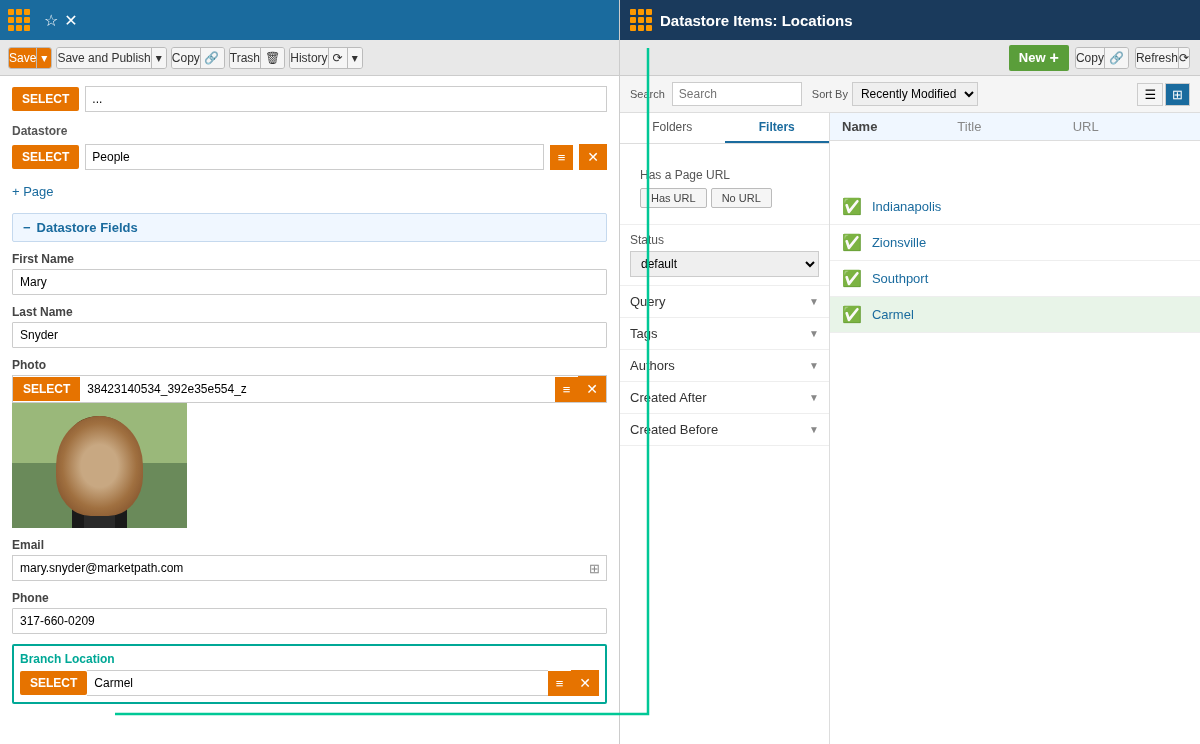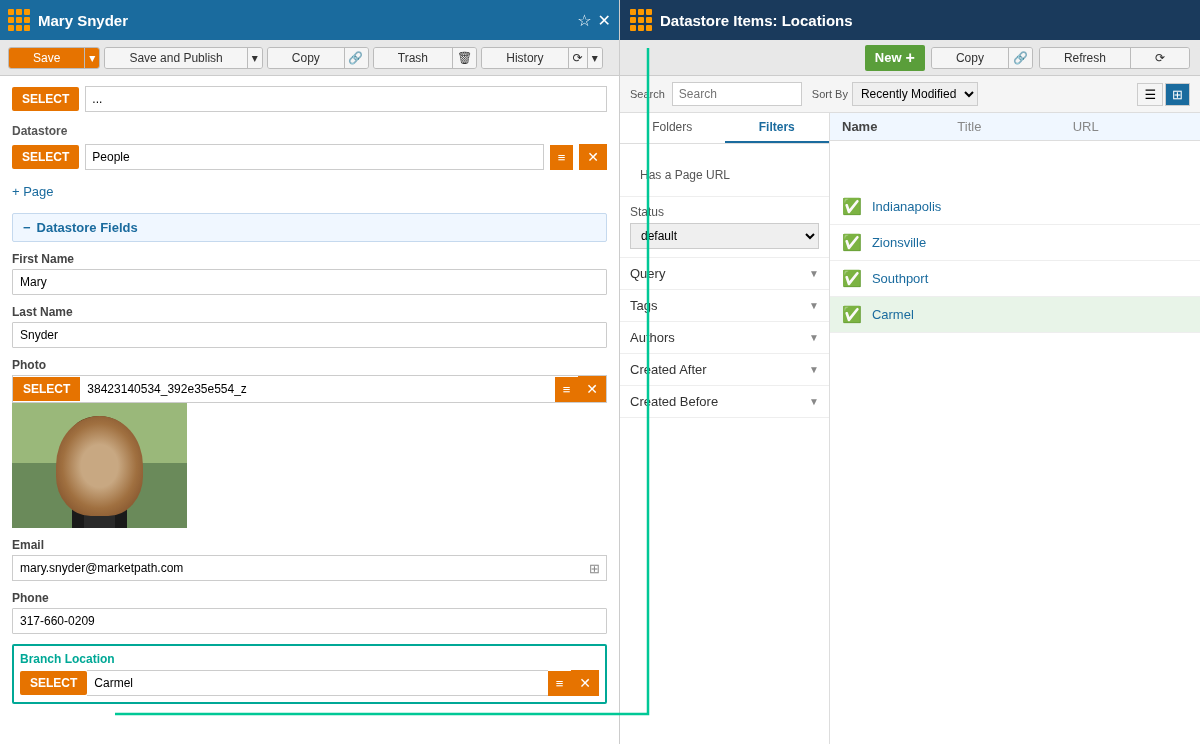--- a/index.html
+++ b/index.html
@@ -10,21 +10,21 @@
 
     
     .left-panel { width: 620px; display: flex; flex-direction: column; border-right: 1px solid #ccc; background: #fff; }
     .left-header { background: #1a6b9e; color: #fff; display: flex; align-items: center; padding: 0 8px; height: 40px; }
     .left-header .grid-icon { margin-right: 8px; display: grid; grid-template-columns: repeat(3,6px); gap: 2px; }
     .left-header .grid-icon span { width: 6px; height: 6px; background: #f90; display: block; border-radius: 1px; }
     .left-header .title { font-size: 15px; font-weight: bold; flex: 1; }
     .left-header .star-btn, .left-header .close-btn { background: none; border: none; color: #fff; cursor: pointer; font-size: 16px; margin-left: 6px; }
 
     .left-toolbar { background: #e8e8e8; border-bottom: 1px solid #ccc; display: flex; align-items: center; padding: 4px 8px; gap: 4px; height: 36px; }
-    .toolbar-btn { display: flex; align-items: center; gap: 3px; padding: 3px 24px; border: 1px solid #bbb; border-radius: 3px; background: #f5f5f5; cursor: pointer; font-size: 12px; color: #333; }
+    .toolbar-btn { display: flex; align-items: center; gap: 3px; padding: 3px 0; border: 1px solid #bbb; border-radius: 3px; background: #f5f5f5; cursor: pointer; font-size: 12px; color: #333; }
     .toolbar-btn-orange { background: #e67300; color: #fff; border-color: #c55e00; }
     .toolbar-btn-dropdown { border-left: 1px solid #aaa; padding: 3px 4px; }
     .btn-group { display: flex; border: 1px solid #bbb; border-radius: 3px; overflow: hidden; }
     .btn-group .toolbar-btn { border: none; border-radius: 0; border-right: 1px solid #bbb; }
     .btn-group .toolbar-btn:last-child { border-right: none; }
 
     .left-content { flex: 1; overflow-y: auto; padding: 10px 12px; }
 
     .section-label { font-size: 12px; color: #555; font-weight: bold; margin-bottom: 6px; margin-top: 6px; }
     .folder-row { display: flex; align-items: center; gap: 6px; margin-bottom: 12px; }
@@ -121,21 +121,20 @@
         <span></span>
           <span></span>
           <span></span>
         <span></span>
           <span></span>
           <span></span>
         <span></span>
           <span></span>
           <span></span>
       </div>
-      <span class="title">Mary Snyder</span>
       <button class="star-btn">☆</button>
       <button class="close-btn">✕</button>
     </div>
 
     <div class="left-toolbar">
       <div class="btn-group">
         <button class="toolbar-btn toolbar-btn-orange">Save</button>
         <button class="toolbar-btn toolbar-btn-orange toolbar-btn-dropdown">▾</button>
       </div>
       <div class="btn-group">
@@ -311,20 +310,24 @@
       <div class="filter-panel">
         <div class="filter-tabs">
           <div class="filter-tab">Folders</div>
           <div class="filter-tab active">Filters</div>
         </div>
 
         <div class="filter-content">
 
           <div class="has-page-url filter-section">
             <div class="label" style="font-size:12px; color:#555; margin-bottom:6px; padding:8px 10px 0 10px;">Has a Page URL</div>
+            <div class="url-btns" style="padding:0 10px 8px 10px;">
+              <button class="url-btn">Has URL</button>
+              <button class="url-btn">No URL</button>
+            </div>
           </div>
 
           <div class="status-filter">
             <div class="label" style="font-size:12px; color:#555; ">Status</div>
             <select class="status-select">
               <option>default</option>
               <option>published</option>
               <option>draft</option>
             </select>
           </div>

